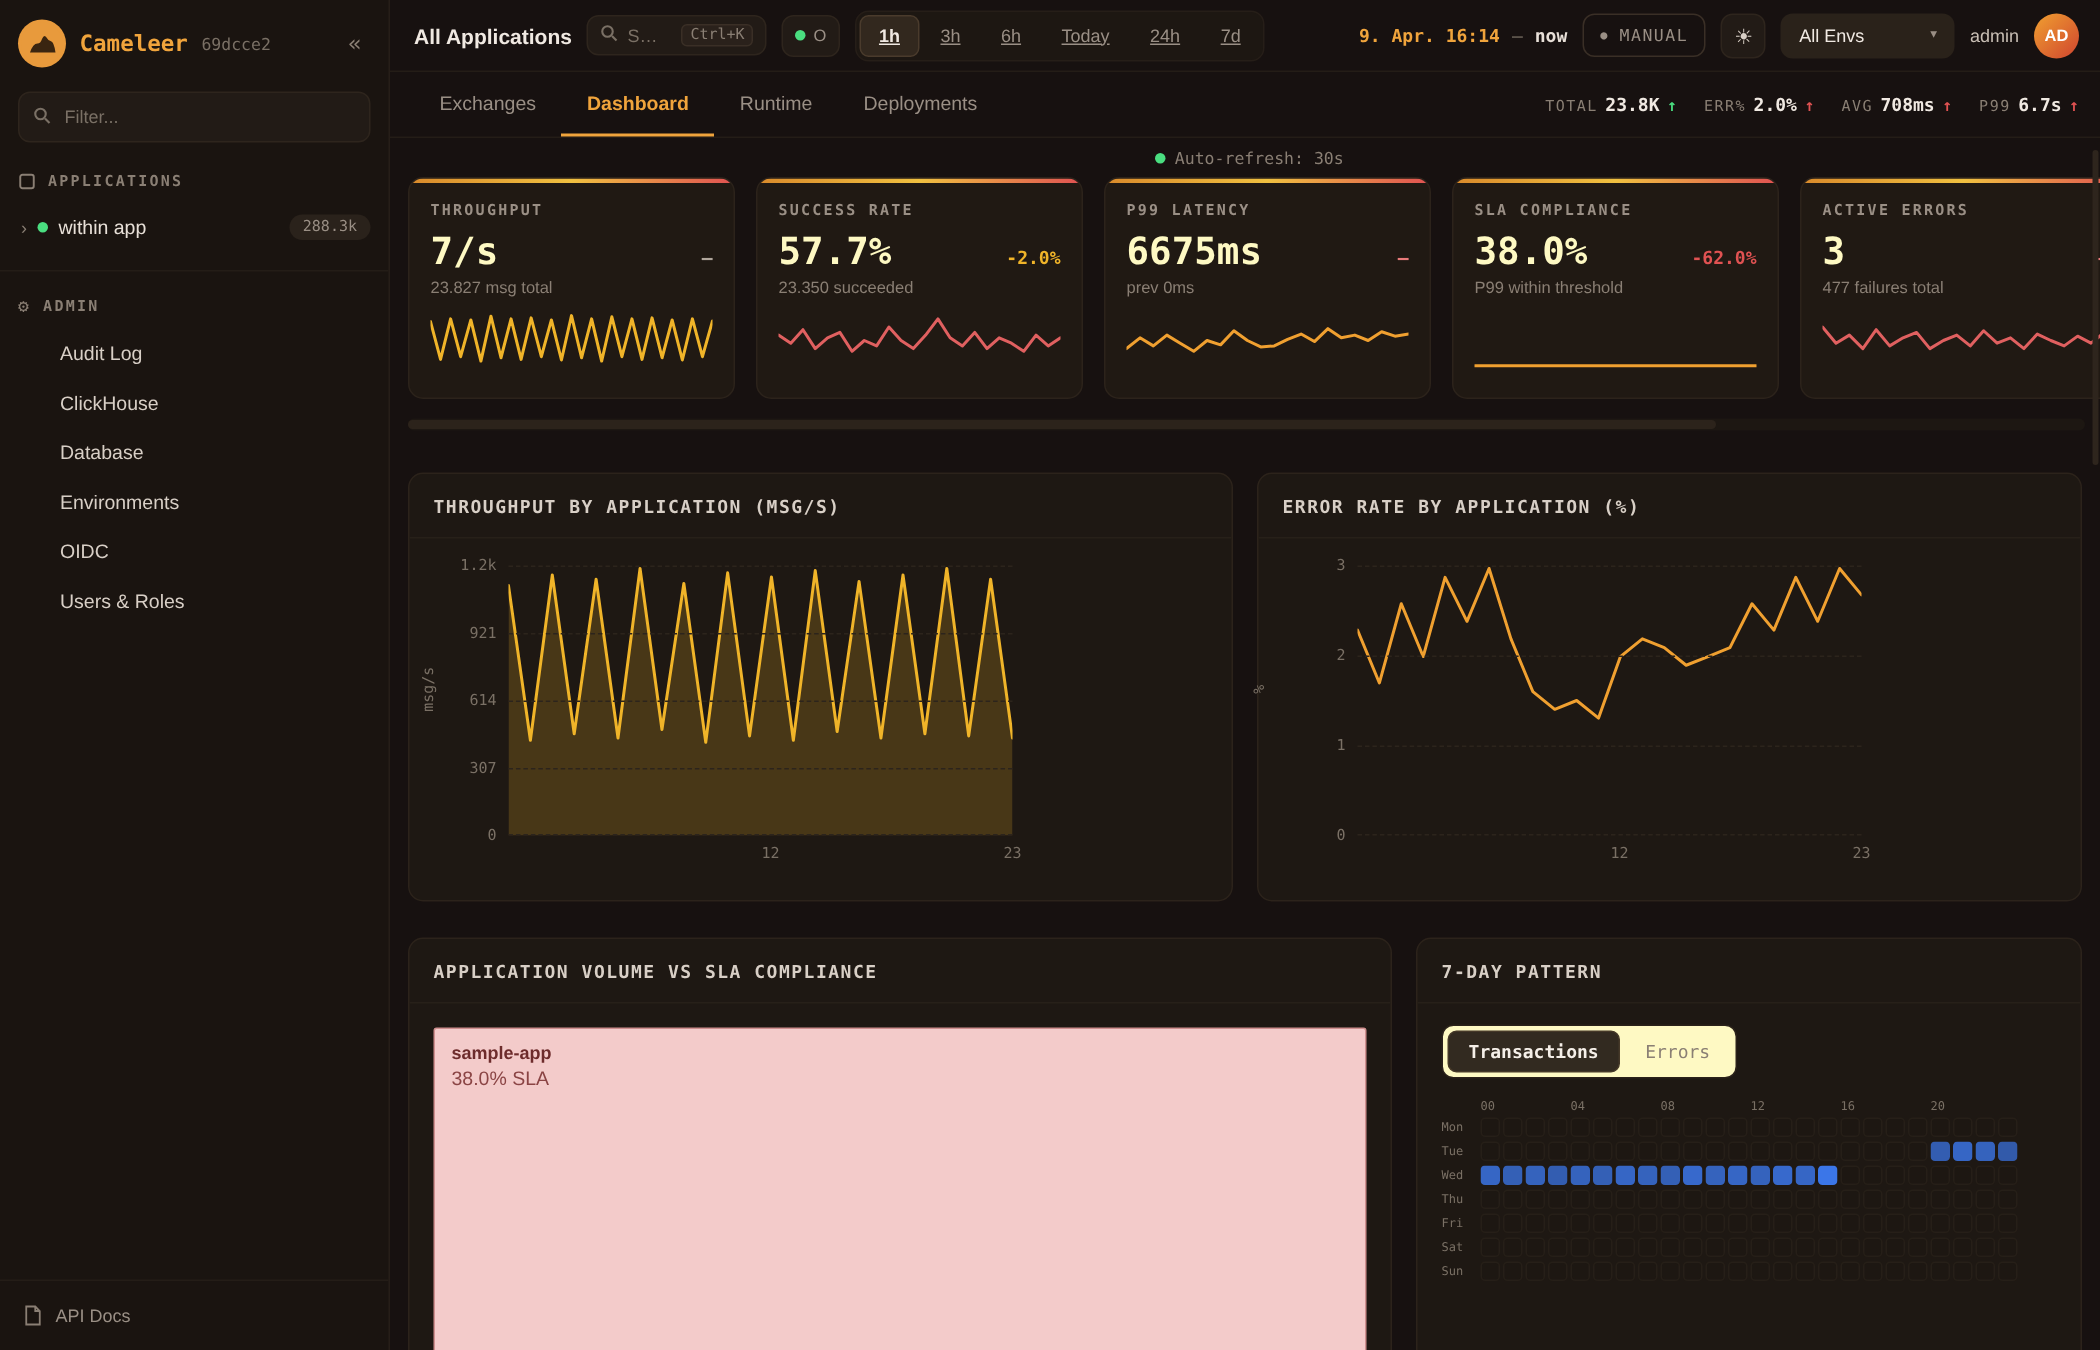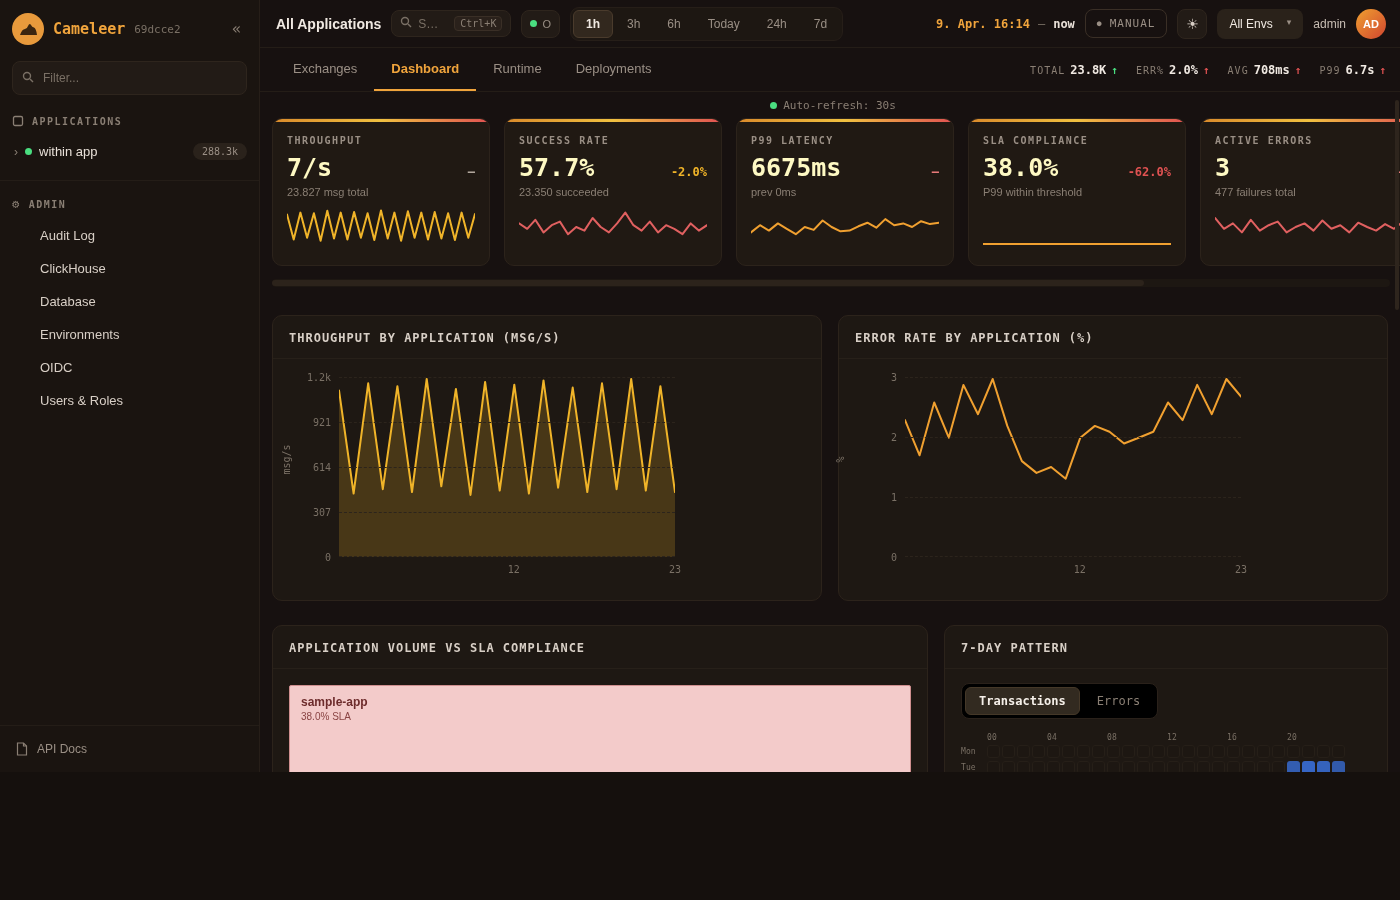--- a/index.html
+++ b/index.html
@@ -4,21 +4,21 @@
 <style>
   * { box-sizing: border-box; margin: 0; padding: 0; }
   html,body { width:1400px; height:900px; overflow:hidden; }
   body {
     background:#15100d;
     color:#e8e0d8;
     font-family:"Liberation Sans", sans-serif;
     font-size:13px;
   }
   .mono { font-family:"DejaVu Sans Mono", monospace; }
-  .app { display:flex; width:1400px; height:772px; }
+  .app { display:flex; width:1400px; height:900px; }
 
   
   .sidebar { width:260px; flex:0 0 260px; background:#1a1410; border-right:1px solid #261e18; display:flex; flex-direction:column; }
   .side-head { display:flex; align-items:center; gap:9px; padding:13px 12px 10px; }
   .logo-circle { width:32px; height:32px; border-radius:50%; background:#e89a3c; display:flex; align-items:center; justify-content:center; flex:0 0 32px; }
   .brand { font-family:"DejaVu Sans Mono", monospace; font-weight:bold; color:#f0a43c; font-size:15px; }
   .build { font-family:"DejaVu Sans Mono", monospace; color:#7a7065; font-size:11px; }
   .collapse-btn { margin-left:auto; color:#8a7f74; font-size:15px; cursor:pointer; padding:2px 6px; }
   .filter-wrap { margin:6px 12px 4px; position:relative; }
   .filter-input { width:100%; background:#221b16; border:1px solid #2e251d; border-radius:8px; padding:9px 10px 9px 30px; color:#e8e0d8; font-size:12px; outline:none; }
@@ -38,29 +38,29 @@
   .main { flex:1; min-width:0; display:flex; flex-direction:column; position:relative; background:#171110; }
 
   .topbar { height:48px; flex:0 0 48px; display:flex; align-items:center; gap:10px; padding:0 14px 0 16px; border-bottom:1px solid #241d17; }
   .page-title { font-weight:700; font-size:14px; color:#f0e9e2; white-space:nowrap; }
   .searchbox { display:flex; align-items:center; gap:6px; background:#221b16; border:1px solid #2e251d; border-radius:8px; padding:5px 8px; }
   .searchbox input { background:transparent; border:0; width:30px; color:#e8e0d8; font-size:12px; outline:none; }
   .searchbox input::placeholder { color:#7a7065; }
   kbd { background:#2a211b; border:1px solid #3a2f26; border-radius:4px; color:#8a7f74; font-family:"DejaVu Sans Mono", monospace; font-size:10px; padding:1px 5px; }
   .status-chip { display:flex; align-items:center; gap:5px; background:#221b16; border:1px solid #2e251d; border-radius:8px; padding:7px 8px; font-size:11px; color:#9a8f85; }
   .time-group { display:flex; align-items:center; background:#1d1712; border:1px solid #261e18; border-radius:9px; padding:2px; gap:1px; }
-  .time-btn { padding:6px 12px; font-size:12px; color:#9a8f85; border-radius:6px; border:1px solid transparent; cursor:pointer; background:transparent; font-family:"Liberation Sans", sans-serif; }
+  .time-btn { padding:6px 12px; font-size:12px; color:#9a8f85; border-radius:6px; border:1px solid transparent; cursor:pointer; background:transparent; font-family:"Liberation Sans", sans-serif;text-decoration:underline; }
   .time-btn.active { background:#32281e; color:#f0e9e2; border-color:#4a3b2c; font-weight:700; }
   .datetime { margin-left:auto; display:flex; gap:8px; align-items:center; font-family:"DejaVu Sans Mono", monospace; font-size:12px; white-space:nowrap; }
   .dt-val { color:#f0a43c; font-weight:700;margin-left:17px; }
   .dt-sep { color:#7a7065; }
   .dt-now { color:#e8e0d8; font-weight:700; }
   .manual-btn { display:flex; gap:7px; align-items:center; border:1px solid #3a2f26; border-radius:8px; padding:7px 11px; font-family:"DejaVu Sans Mono", monospace; font-size:11px; color:#9a8f85; letter-spacing:1px; cursor:pointer; background:transparent; }
   .icon-btn { width:30px; height:30px; flex:0 0 30px; border-radius:8px; background:#221b16; border:1px solid #2e251d; display:flex; align-items:center; justify-content:center; color:#d8cfc6; font-size:14px; cursor:pointer; }
-  .env-select { display:flex; align-items:flex-start; gap:14px; background:#2a221a; border-radius:8px; padding:8px 12px; font-size:12px; color:#f0e9e2; cursor:pointer; }
+  .env-select { display:flex; align-items:flex-start; gap:44px; background:#2a221a; border-radius:8px; padding:8px 12px; font-size:12px; color:#f0e9e2; cursor:pointer; }
   .env-caret { color:#9a8f85; font-size:9px; }
   .user-label { font-size:12px; color:#c8beb4; }
   .avatar { width:30px; height:30px; flex:0 0 30px; border-radius:50%; background:linear-gradient(135deg,#f0a030,#d0452f); color:#fff; font-size:11px; font-weight:700; display:flex; align-items:center; justify-content:center; cursor:pointer; }
 
   .tabrow { height:44px; flex:0 0 44px; display:flex; align-items:stretch; padding:0 8px 0 16px; border-bottom:1px solid #241d17; }
   .tab { display:flex; align-items:center; padding:0 17px; font-size:13px; color:#9a8f85; border-bottom:2px solid transparent; cursor:pointer; }
   .tab.active { color:#f0a43c; border-bottom-color:#f0a43c; font-weight:600; }
   .stats { margin-left:auto; display:flex; gap:18px; align-items:center; padding-right:6px; font-family:"DejaVu Sans Mono", monospace; }
   .stat { display:flex; gap:5px; align-items:baseline; white-space:nowrap; }
   .stat-label { color:#8a7f74; font-size:10px; letter-spacing:1px; }
@@ -98,23 +98,23 @@
   .grid-line { position:absolute; left:0; right:0; border-top:1px dashed #2c241c; height:0; }
   .xtick { position:absolute; top:187px; color:#7a7065; font-family:"DejaVu Sans Mono", monospace; font-size:10px; }
 
   
   .bottom-row { display:flex; gap:16px; margin-top:24px; padding-right:12px; }
   .treemap-card { flex:1.48; height:430px; }
   .pattern-card { flex:1; height:430px; }
   .treemap { margin:16px; height:340px; }
   .treemap-node { width:100%; height:100%; border:1px solid #cf8f8f; border-radius:2px; padding:9px 11px; cursor:pointer; }
   .treemap-name { font-size:12px; font-weight:700; color:#6d2c2c; }
-  .treemap-sub { font-size:10px; color:#8a4444; margin-top:2px; }
-
-  .toggle-row { margin:14px 16px 10px; display:inline-flex; background:#000000; border:1px solid #2a211a; border-radius:8px; padding:3px; gap:3px; }
+  .treemap-sub { font-size:13px; color:#8a4444; margin-top:2px; }
+
+  .toggle-row { margin:14px 16px 10px; display:inline-flex; background:#fef9c3; border:1px solid #2a211a; border-radius:8px; padding:3px; gap:3px; }
   .toggle-btn { font-family:"DejaVu Sans Mono", monospace; font-size:12px; padding:6px 13px; border-radius:6px; color:#8a7f74; border:1px solid transparent; background:transparent; cursor:pointer; }
   .toggle-btn.active { background:#322a20; color:#f5efe8; font-weight:700; border-color:#453828; }
 
   .hm { margin:4px 10px 0 16px; font-family:"DejaVu Sans Mono", monospace; }
   .hm-row { display:flex; gap:2px; margin-bottom:3px; align-items:center; }
   .hm-day { width:24px; flex:0 0 24px; font-size:8px; color:#7a7065; }
   .hm-hour { width:13px; flex:0 0 13px; font-size:8px; color:#7a7065; overflow:visible; white-space:nowrap; }
   .hm-cell { width:13px; height:13px; flex:0 0 13px; border-radius:3px; background:#1d1712; border:1px solid #261f18; cursor:pointer; }
 </style>
 </head>

